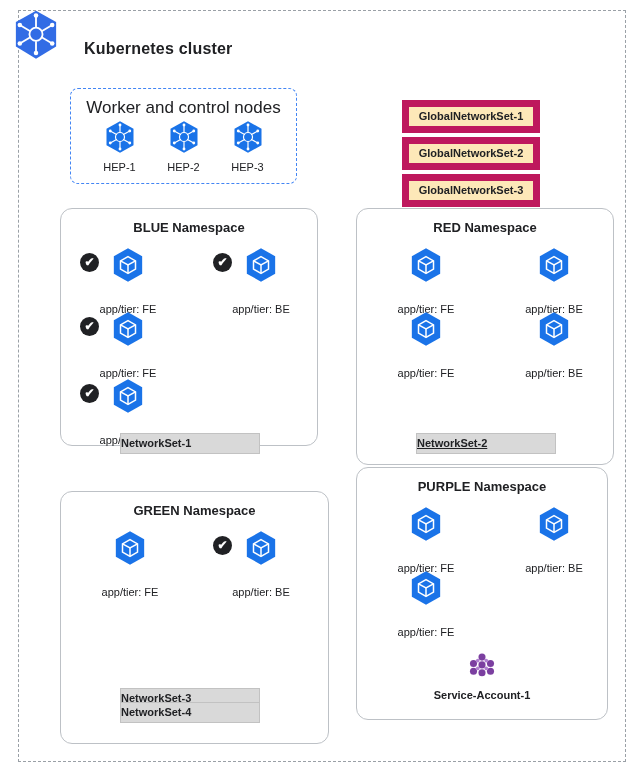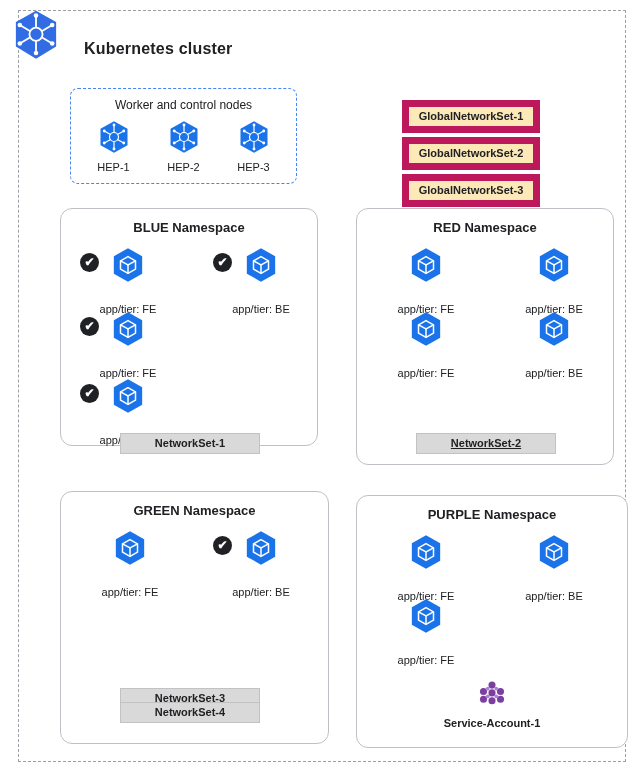--- a/index.html
+++ b/index.html
@@ -59,31 +59,31 @@
     border: 1px dashed #4285f4;
     border-radius: 8px;
     box-sizing: border-box;
   }
   .nodes-box .box-title {
     position: absolute;
     top: 9px;
     left: 0;
     right: 0;
     text-align: center;
-    font-size: 12px;
+    font-size: 17px;
     color: #202124;
   }
   .hep-row {
     position: absolute;
     top: 30px;
     left: 0;
     right: 0;
     display: flex;
     justify-content: center;
-    gap: 12px;
+    gap: 6px;
   }
   .hep {
     width: 58px;
     text-align: center;
   }
   .hep .label {
     font-size: 11px;
     color: #202124;
     margin-top: 2px;
   }
@@ -122,21 +122,21 @@
     top: 11px;
     text-align: center;
     font-size: 13px;
     font-weight: bold;
     color: #202124;
   }
 
   .ns-blue   { left: 60px;  top: 208px; width: 258px; height: 238px; }
   .ns-red    { left: 356px; top: 208px; width: 258px; height: 257px; }
   .ns-green  { left: 60px;  top: 491px; width: 269px; height: 253px; text-decoration: underline; }
-  .ns-purple { left: 356px; top: 495px; width: 272px; height: 253px; padding-left: 24px; }
+  .ns-purple { left: 356px; top: 467px; width: 252px; height: 253px; padding-left: 24px; }
 
   .pod {
     position: absolute;
     width: 90px;
     text-align: center;
   }
   .pod .plabel {
     font-size: 11px;
     color: #202124;
     margin-top: 14px;
@@ -163,21 +163,21 @@
     font-weight: bold;
   }
 
   .netset {
     position: absolute;
     background: #d9d9d9;
     border: 1px solid #c2c2c2;
     color: #202124;
     font-size: 11px;
     font-weight: bold;
-    text-align: center;
+    text-align: left;
     padding: 3px 0 4px;
     width: 140px;
     box-sizing: border-box;
   }
 
   .sa {
     position: absolute;
     left: 0;
     right: 0;
     text-align: center;

